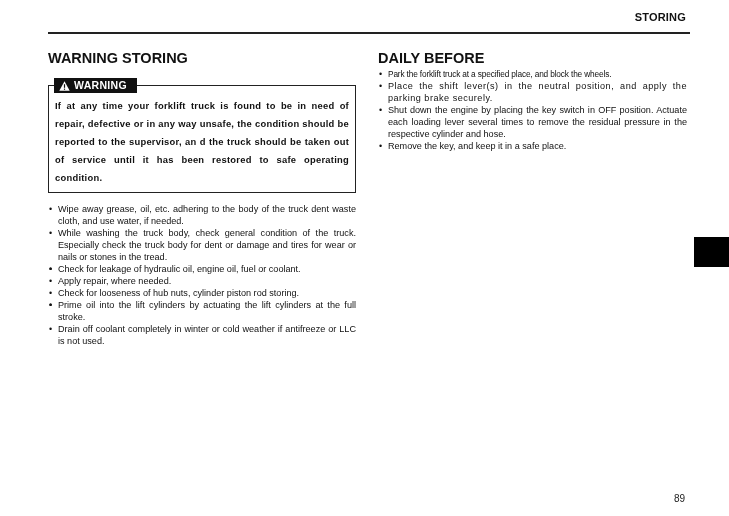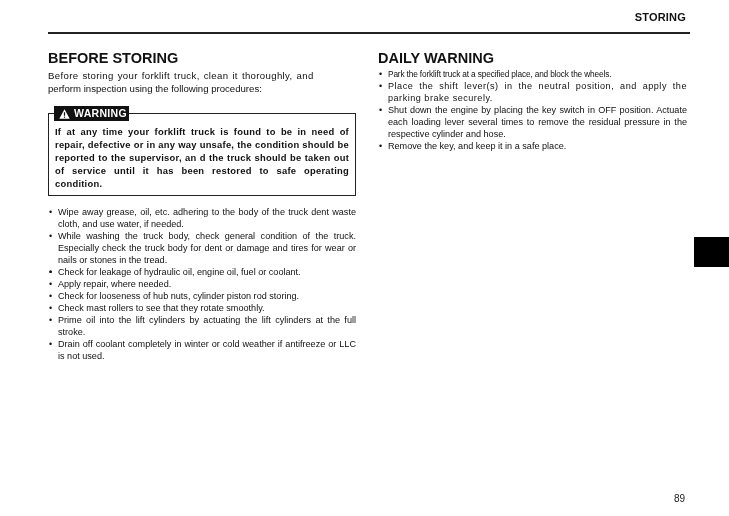--- a/index.html
+++ b/index.html
@@ -62,32 +62,32 @@
       padding: 11px 6px 5px 6px;
     }
     .warning-label {
       position: absolute;
       top: -8px;
       left: 5px;
       background: #111;
       color: #fff;
       font-size: 10.5px;
       font-weight: bold;
-      padding: 1px 2px 1px 5px;
+      padding: 1px 10px 1px 5px;
       line-height: 13px;
       display: flex;
       align-items: center;
       gap: 4px;
       letter-spacing: 0.3px;
     }
     .warning-label svg { display: block; }
     .warning-text {
       font-size: 9.4px;
       font-weight: bold;
-      line-height: 13px;
+      line-height: 18px;
       text-align: justify;
       letter-spacing: 0.25px;
       margin: 0;
     }
 
     ul.bullets {
       list-style: none;
       margin: 0;
       padding: 0;
     }
@@ -131,25 +131,21 @@
       color: #222;
     }
   </style>
 </head>
 <body>
 
 <div class="page-header-title">STORING</div>
 <div class="header-rule"></div>
 
 <div class="col col-left">
-  <h2 class="section-title">BEFORE STORING</h2>
-  <p class="intro">
-    <span>Before storing your forklift truck, clean it thoroughly, and</span><br>
-    <span class="l2">perform inspection using the following procedures:</span>
-  </p>
+  <h2 class="section-title">WARNING STORING</h2>
 
   <div class="warning-box">
     <div class="warning-label">
       <span>
         <svg width="11" height="10" viewBox="0 0 11 10">
           <polygon points="5.5,0.3 10.7,9.7 0.3,9.7" fill="#ffffff"></polygon>
           <rect x="4.9" y="3.2" width="1.2" height="3.6" fill="#111"></rect>
           <rect x="4.9" y="7.6" width="1.2" height="1.2" fill="#111"></rect>
         </svg>
       </span>
@@ -158,28 +154,28 @@
     <p class="warning-text">If at any time your forklift truck is found to be in need of repair, defective or in any way unsafe, the condition should be reported to the supervisor, an d the truck should be taken out of service until it has been restored to safe operating condition.</p>
   </div>
 
   <ul class="bullets">
     <li><span class="dot">•</span><span>Wipe away grease, oil, etc. adhering to the body of the truck dent waste cloth, and use water, if needed.</span></li>
     <li><span class="dot">•</span><span>While washing the truck body, check general condition of the truck. Especially check the truck body for dent or damage and tires for wear or nails or stones in the tread.</span></li>
     <li><span class="dot">•</span></li>
     <li><span class="dot">•</span><span>Check for leakage of hydraulic oil, engine oil, fuel or coolant.</span></li>
     <li><span class="dot">•</span><span>Apply repair, where needed.</span></li>
     <li><span class="dot">•</span><span>Check for looseness of hub nuts, cylinder piston rod storing.</span></li>
-    <li><span class="dot">•</span><span>Check mast rollers to see that they rotate smoothly.</span></li>
+    <li><span class="dot">•</span></li>
     <li><span class="dot">•</span><span>Prime oil into the lift cylinders by actuating the lift cylinders at the full stroke.</span></li>
     <li><span class="dot">•</span><span>Drain off coolant completely in winter or cold weather if antifreeze or LLC is not used.</span></li>
   </ul>
 </div>
 
 <div class="col col-right">
-  <h2 class="section-title">DAILY WARNING</h2>
+  <h2 class="section-title">DAILY BEFORE</h2>
   <ul class="bullets">
     <li class="narrow"><span class="dot">•</span><span>Park the forklift truck at a specified place, and block the wheels.</span></li>
     <li class="spaced"><span class="dot">•</span><span>Place the shift lever(s) in the neutral position, and apply the parking brake securely.</span></li>
     <li><span class="dot">•</span><span>Shut down the engine by placing the key switch in OFF position. Actuate each loading lever several times to remove the residual pressure in the respective cylinder and hose.</span></li>
     <li><span class="dot">•</span><span>Remove the key, and keep it in a safe place.</span></li>
   </ul>
 </div>
 
 <div class="side-tab"></div>
 <div class="page-number">89</div>

